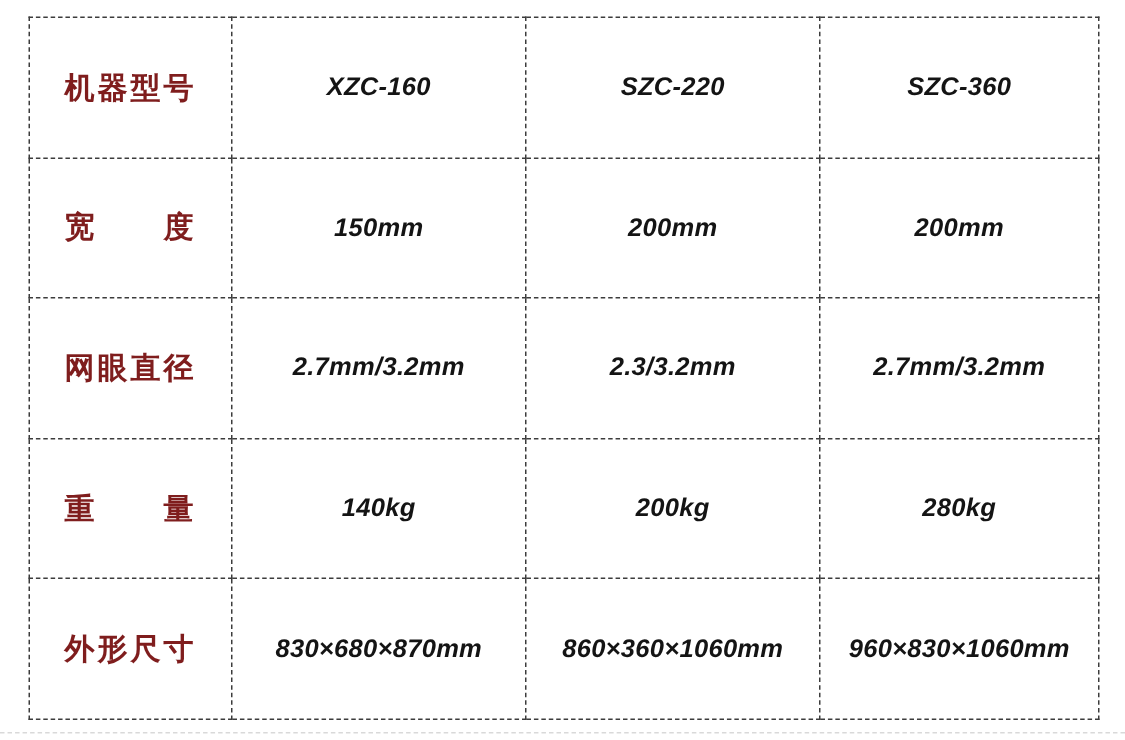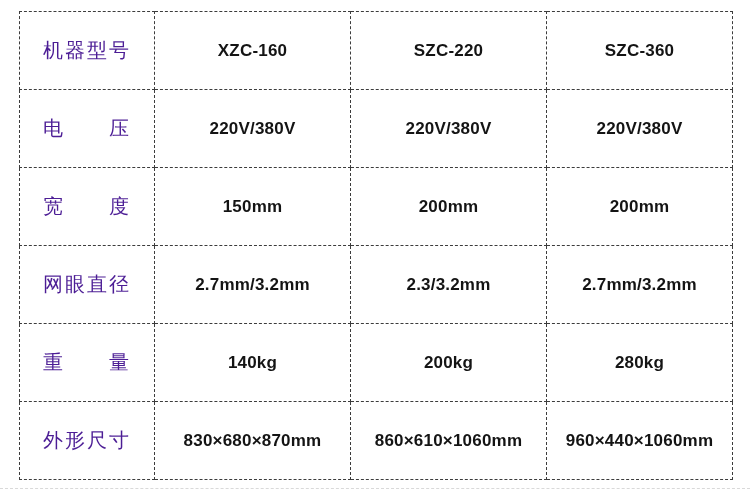--- a/index.html
+++ b/index.html
@@ -30,29 +30,30 @@
   table.spec-table td {
     border: 1px dashed #3c3c3c;
     text-align: center;
     vertical-align: middle;
     padding: 0;
     overflow: hidden;
     white-space: nowrap;
   }
   td.label-cell {
     font-size: 20px;
-    color: #4c1d95;
+    color: #7f1d1d;
     letter-spacing: 2px;
-    font-weight: 400;
+    font-weight: 700;
   }
   td.value-cell {
     font-size: 17px;
     color: #141414;
     font-weight: 600;
     letter-spacing: 0.2px;
+    font-style: italic;
   }
   .bottom-faint-line {
     position: absolute;
     left: 0;
     right: 0;
     bottom: 4px;
     border-bottom: 1px dashed #d9d9d9;
     height: 0;
   }
 </style>
@@ -68,45 +69,39 @@
       <col style="width:186px">
     </colgroup>
     <tbody id="spec-table-body">
         <tr>
           <td class="label-cell">机器型号</td>
           <td class="value-cell">XZC-160</td>
           <td class="value-cell">SZC-220</td>
           <td class="value-cell">SZC-360</td>
         </tr>
         <tr>
-          <td class="label-cell">电　　压</td>
-          <td class="value-cell">220V/380V</td>
-          <td class="value-cell">220V/380V</td>
-          <td class="value-cell">220V/380V</td>
-        </tr>
-        <tr>
           <td class="label-cell">宽　　度</td>
           <td class="value-cell">150mm</td>
           <td class="value-cell">200mm</td>
           <td class="value-cell">200mm</td>
         </tr>
         <tr>
           <td class="label-cell">网眼直径</td>
           <td class="value-cell">2.7mm/3.2mm</td>
           <td class="value-cell">2.3/3.2mm</td>
           <td class="value-cell">2.7mm/3.2mm</td>
         </tr>
         <tr>
           <td class="label-cell">重　　量</td>
           <td class="value-cell">140kg</td>
           <td class="value-cell">200kg</td>
           <td class="value-cell">280kg</td>
         </tr>
         <tr>
           <td class="label-cell">外形尺寸</td>
           <td class="value-cell">830×680×870mm</td>
-          <td class="value-cell">860×610×1060mm</td>
-          <td class="value-cell">960×440×1060mm</td>
+          <td class="value-cell">860×360×1060mm</td>
+          <td class="value-cell">960×830×1060mm</td>
         </tr>
       </tbody>
   </table>
   <div class="bottom-faint-line"></div>
 </div>
 
 </body></html>

